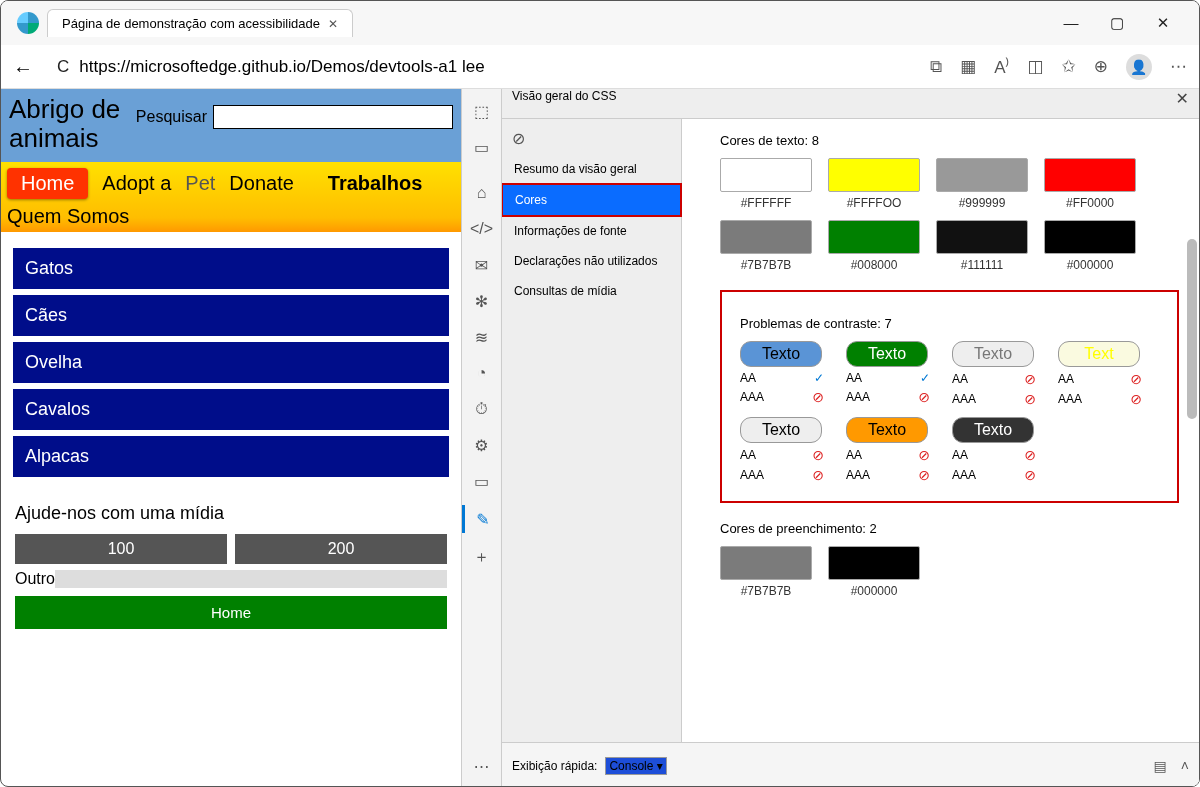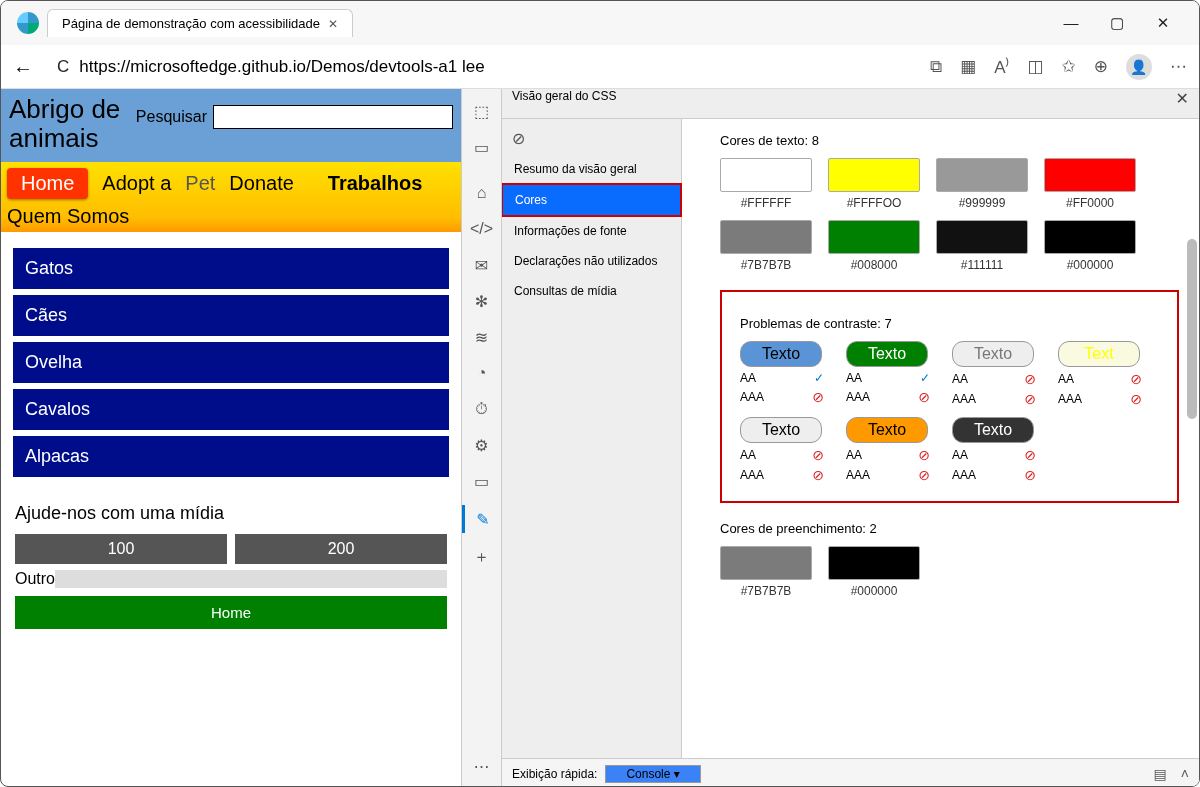--- a/index.html
+++ b/index.html
@@ -68,22 +68,22 @@
 .swatch { width: 92px; text-align: center; }
 .swatch .box { width:92px; height:34px; border:1px solid #aaa; border-radius:2px;}
 .swatch .lab { font-size:12px; color:#333; padding-top:4px;}
 .contrast { border:2px solid #c00; padding:18px; }
 .cgrid { display:flex; flex-wrap:wrap; gap: 10px 20px; margin-top:8px;}
 .citem { width:86px; font-size:12px;}
 .citem .btn { width:82px; height:26px; border:1px solid #999; border-radius:11px; display:flex; align-items:center; justify-content:center; font-size:16px;}
 .crow { display:flex; justify-content:space-between; align-items:center; margin-top:4px; padding-right:2px;}
 .ok { color:#0078d4;}
 .bad { color:#d22; font-size:14px;}
-.footer { height:30px; border-top:1px solid #ccc; background:#f5f5f5; display:flex; align-items:center; padding:0 10px; font-size:12px; gap:8px;}
-.footer .sel { border:1px solid #999; padding:1px 20px; background:#3b82f6;}
+.footer { height:46px; border-top:1px solid #ccc; background:#f5f5f5; display:flex; align-items:center; padding:0 10px; font-size:12px; gap:8px;}
+.footer .sel { border:1px solid #999; padding:1px 3px; background:#1d4ed8;}
 .footer .right { margin-left:auto; display:flex; gap:14px; font-size:14px; color:#555;}
 .scrollthumb { position:absolute; right:2px; top:120px; width:10px; height:180px; background:#bbb; border-radius:5px;}
 </style>
 </head>
 <body>
 
 <div class="tabbar">
   <div class="edge-icon"></div>
   <div class="tab">
     <span>Página de demonstração com acessibilidade</span>

